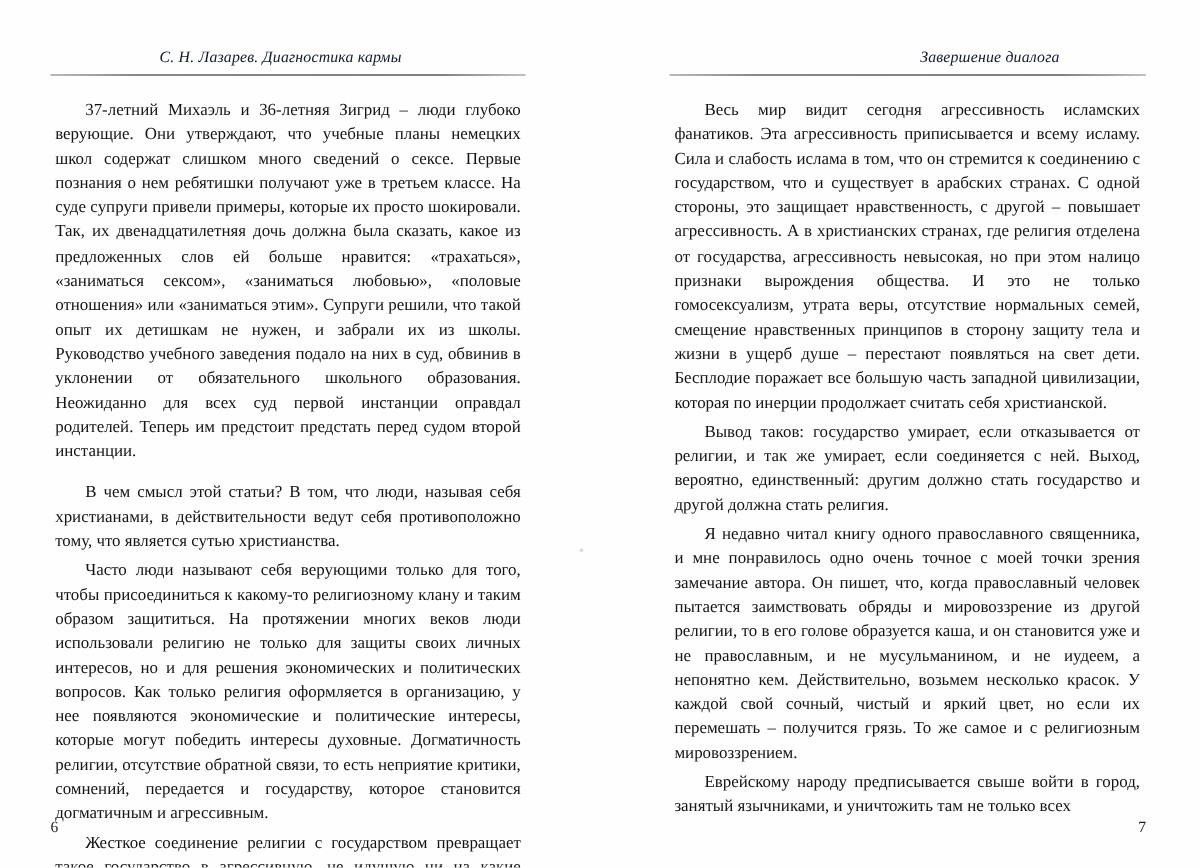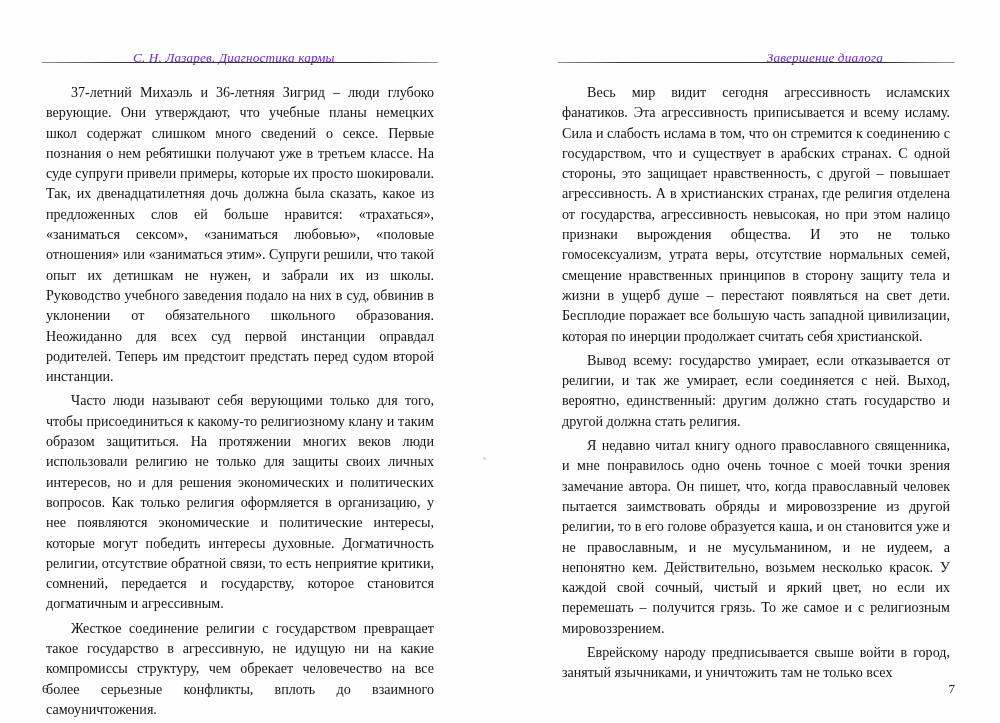--- a/index.html
+++ b/index.html
@@ -34,23 +34,22 @@
   }
 
   
   .runhead {
     position: absolute;
     top: 40px;
     height: 20px;
     font-style: italic;
     font-size: 13.2px;
     letter-spacing: 0.15px;
-    color: #6d28d9;
+    color: #0f172a;
     white-space: nowrap;
-    margin-top: 10px;
   }
   .page-left .runhead {
     left: 133px;
   }
   .page-right .runhead {
     right: 117px;
     font-style: italic;
   }
 
   .rule {
@@ -115,36 +114,37 @@
 <div class="spread">
 
   <div class="page page-left">
 
     <div class="runhead">С. Н. Лазарев. Диагностика кармы</div>
 
     <div class="rule"></div>
 
     <div class="column">
       <p>37-летний Михаэль и 36-летняя Зигрид – люди глубоко верующие. Они утверждают, что учебные планы немецких школ содержат слишком много сведений о сексе. Первые познания о нем ребятишки получают уже в третьем классе. На суде супруги привели примеры, которые их просто шокировали. Так, их двенадцатилетняя дочь должна была сказать, какое из предложенных слов ей больше нравится: «трахаться», «заниматься сексом», «заниматься любовью», «половые отношения» или «заниматься этим». Супруги решили, что такой опыт их детишкам не нужен, и забрали их из школы. Руководство учебного заведения подало на них в суд, обвинив в уклонении от обязательного школьного образования. Неожиданно для всех суд первой инстанции оправдал родителей. Теперь им предстоит предстать перед судом второй инстанции.</p>
+      <p style="margin-top:14px;">В чем смысл этой статьи? В том, что люди, называя себя христианами, в действительности ведут себя противоположно тому, что является сутью христианства.</p>
       <p>Часто люди называют себя верующими только для того, чтобы присоединиться к какому-то религиозному клану и таким образом защититься. На протяжении многих веков люди использовали религию не только для защиты своих личных интересов, но и для решения экономических и политических вопросов. Как только религия оформляется в организацию, у нее появляются экономические и политические интересы, которые могут победить интересы духовные. Догматичность религии, отсутствие обратной связи, то есть неприятие критики, сомнений, передается и государству, которое становится догматичным и агрессивным.</p>
       <p>Жесткое соединение религии с государством превращает такое государство в агрессивную, не идущую ни на какие компромиссы структуру, чем обрекает человечество на все более серьезные конфликты, вплоть до взаимного самоуничтожения.</p>
     </div>
 
     <div class="folio">6</div>
   </div>
 
   <div class="page page-right">
 
     <div class="runhead">Завершение диалога</div>
 
     <div class="rule"></div>
 
     <div class="column">
       <p>Весь мир видит сегодня агрессивность исламских фанатиков. Эта агрессивность приписывается и всему исламу. Сила и слабость ислама в том, что он стремится к соединению с государством, что и существует в арабских странах. С одной стороны, это защищает нравственность, с другой – повышает агрессивность. А в христианских странах, где религия отделена от государства, агрессивность невысокая, но при этом налицо признаки вырождения общества. И это не только гомосексуализм, утрата веры, отсутствие нормальных семей, смещение нравственных принципов в сторону защиту тела и жизни в ущерб душе – перестают появляться на свет дети. Бесплодие поражает все большую часть западной цивилизации, которая по инерции продолжает считать себя христианской.</p>
-      <p>Вывод всему: государство умирает, если отказывается от религии, и так же умирает, если соединяется с ней. Выход, вероятно, единственный: другим должно стать государство и другой должна стать религия.</p>
+      <p>Вывод таков: государство умирает, если отказывается от религии, и так же умирает, если соединяется с ней. Выход, вероятно, единственный: другим должно стать государство и другой должна стать религия.</p>
       <p>Я недавно читал книгу одного православного священника, и мне понравилось одно очень точное с моей точки зрения замечание автора. Он пишет, что, когда православный человек пытается заимствовать обряды и мировоззрение из другой религии, то в его голове образуется каша, и он становится уже и не православным, и не мусульманином, и не иудеем, а непонятно кем. Действительно, возьмем несколько красок. У каждой свой сочный, чистый и яркий цвет, но если их перемешать – получится грязь. То же самое и с религиозным мировоззрением.</p>
       <p>Еврейскому народу предписывается свыше войти в город, занятый язычниками, и уничтожить там не только всех</p>
     </div>
 
     <div class="folio">7</div>
   </div>
 
   <div class="gutter-speck"></div>
 </div>
 

